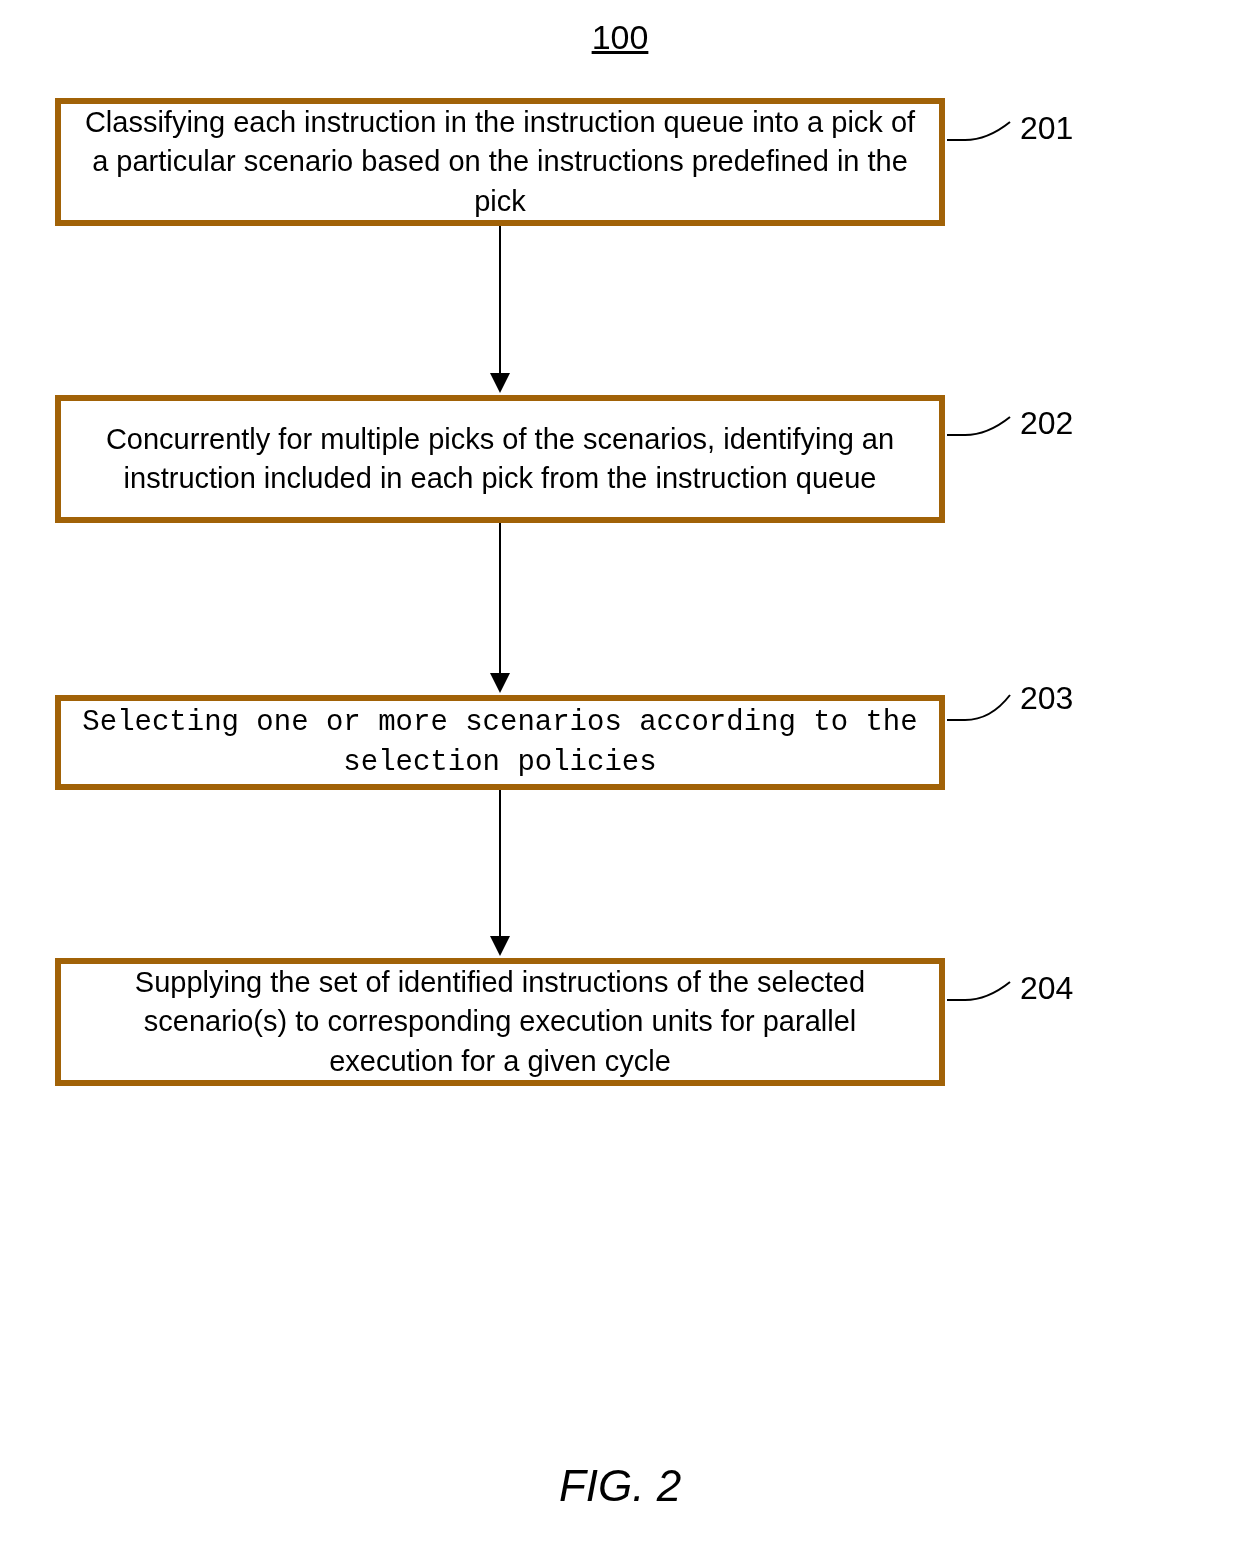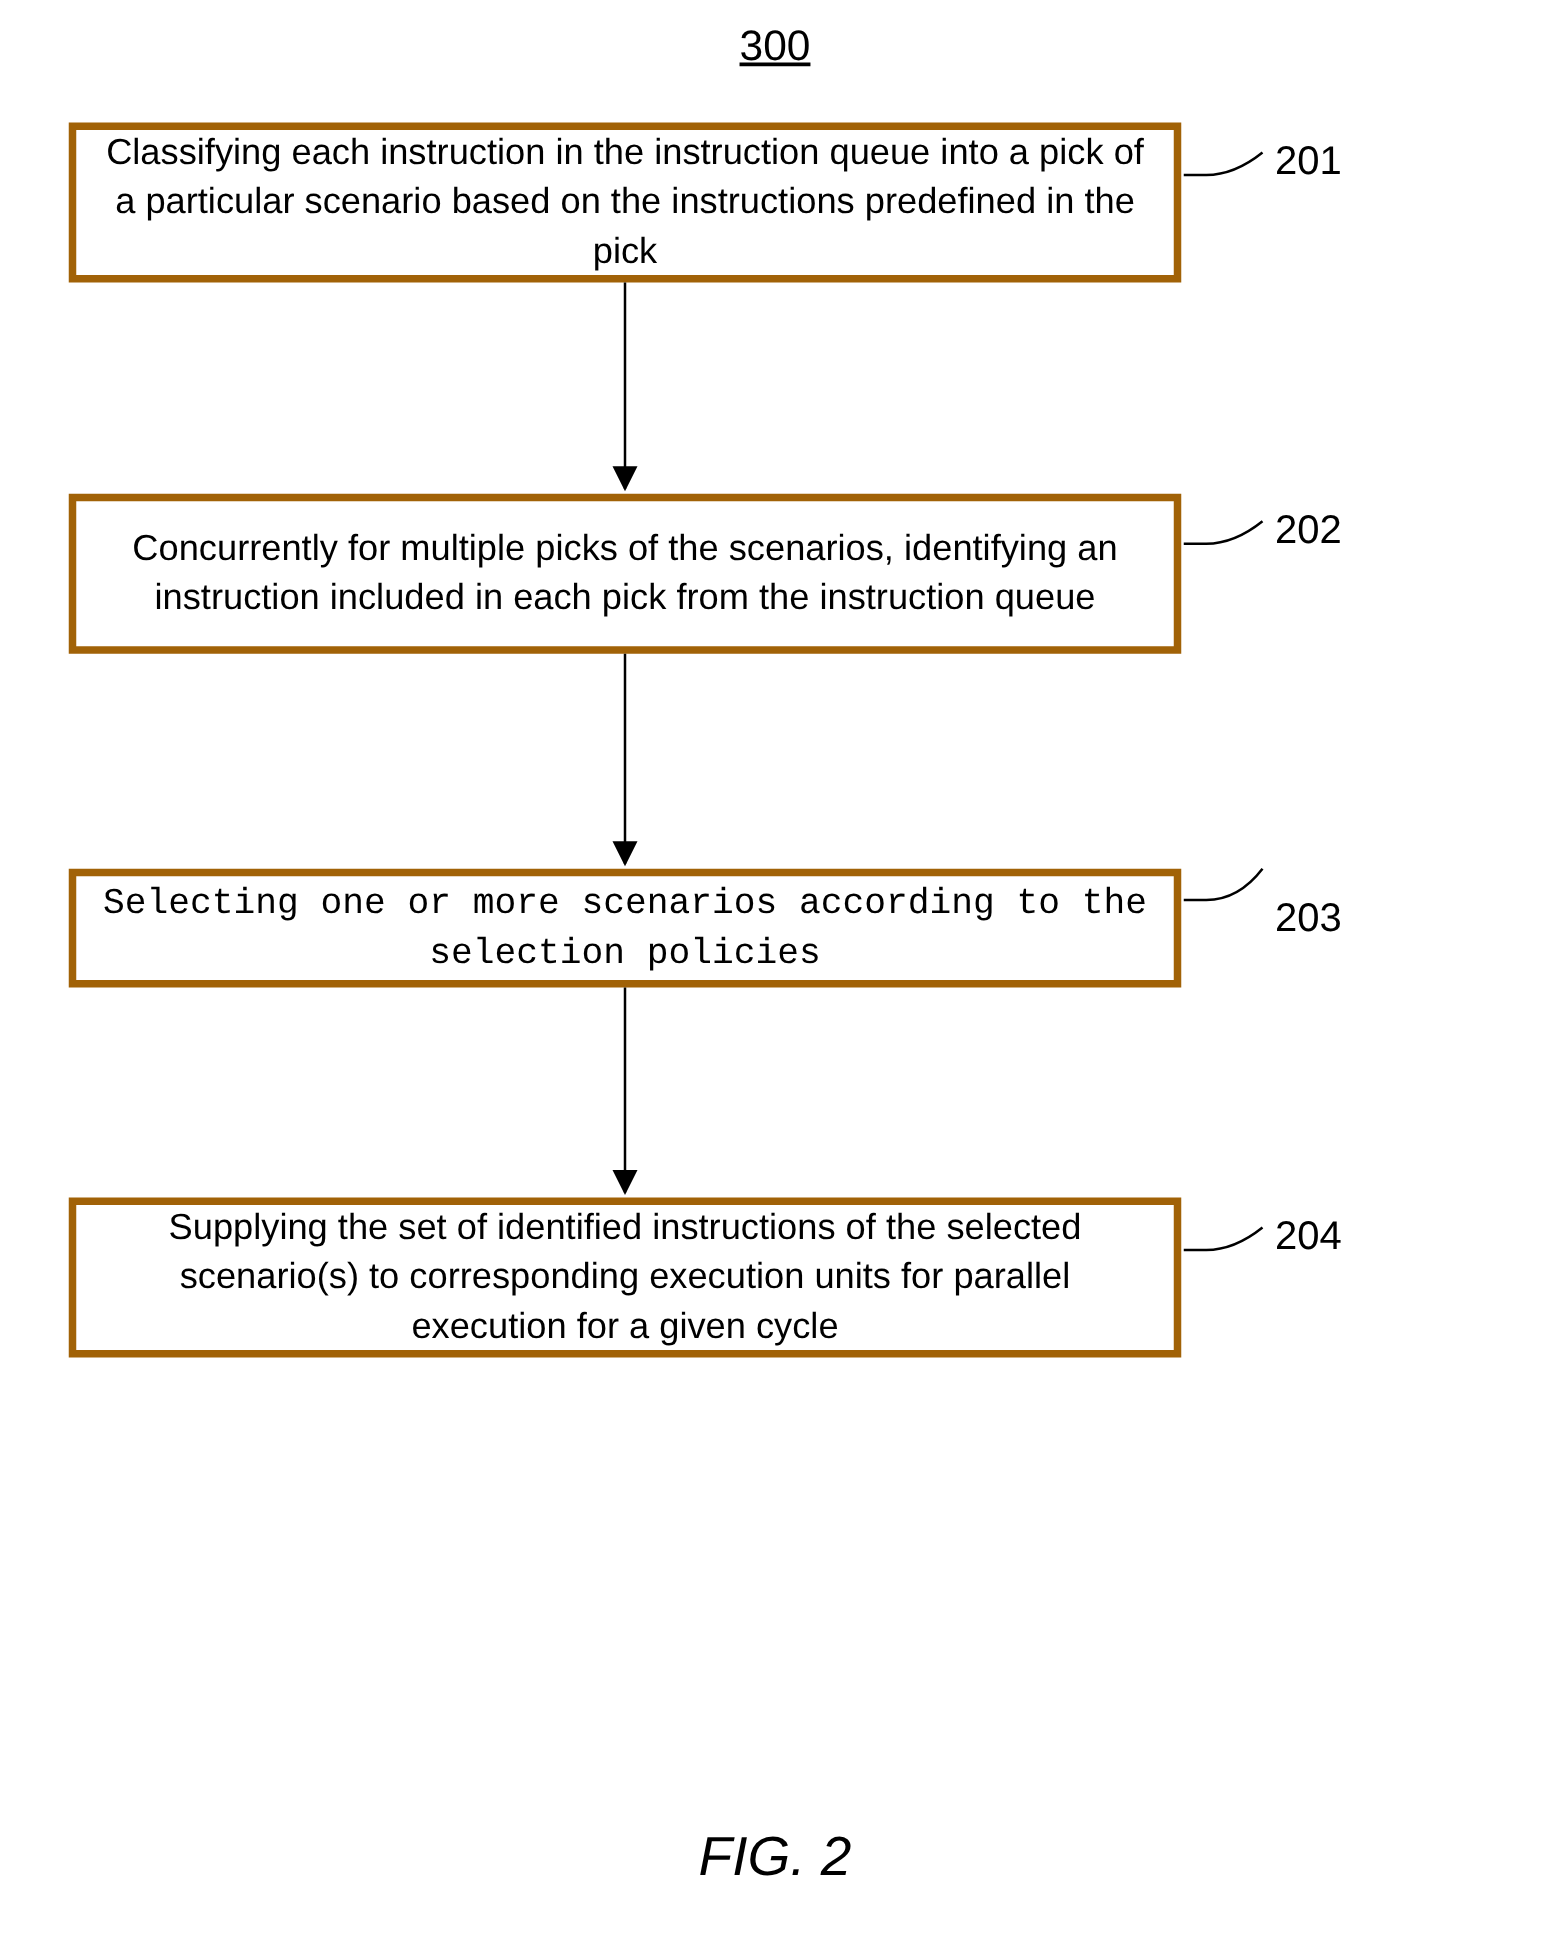--- a/index.html
+++ b/index.html
@@ -58,36 +58,36 @@
     left: 0;
     top: 0;
     pointer-events: none;
   }
 </style>
 </head>
 <body>
 
 <div class="page">
 
-  <div class="title">300</div>
+  <div class="title">100</div>
 
   <div class="box" style="top:98px; height:128px;">
     <span>Classifying each instruction in the instruction queue into a pick of a particular scenario based on the instructions predefined in the pick</span>
   </div>
   <div class="callout-label" style="top:110px; left:1020px;">201</div>
 
   <div class="box" style="top:395px; height:128px;">
     <span>Concurrently for multiple picks of the scenarios, identifying an instruction included in each pick from the instruction queue</span>
   </div>
   <div class="callout-label" style="top:405px; left:1020px;">202</div>
 
   <div class="box" style="top:695px; height:95px;font-family:Liberation Mono, monospace;">
     <span>Selecting one or more scenarios according to the selection policies</span>
   </div>
-  <div class="callout-label" style="top:716px; left:1020px;">203</div>
+  <div class="callout-label" style="top:680px; left:1020px;">203</div>
 
   <div class="box" style="top:958px; height:128px;">
     <span>Supplying the set of identified instructions of the selected scenario(s) to corresponding execution units for parallel execution for a given cycle</span>
   </div>
   <div class="callout-label" style="top:970px; left:1020px;">204</div>
 
   <div class="fig-caption">FIG. 2</div>
 
   <svg class="connectors" width="1240" height="1551">
     <defs>

